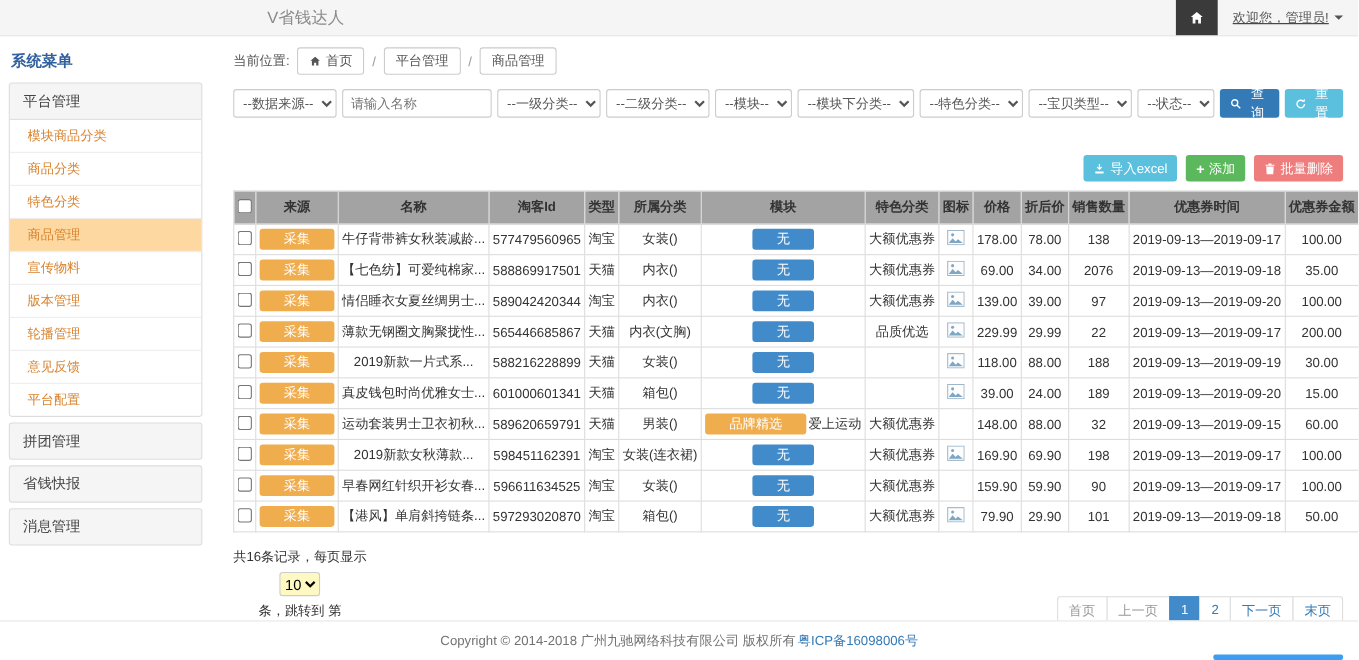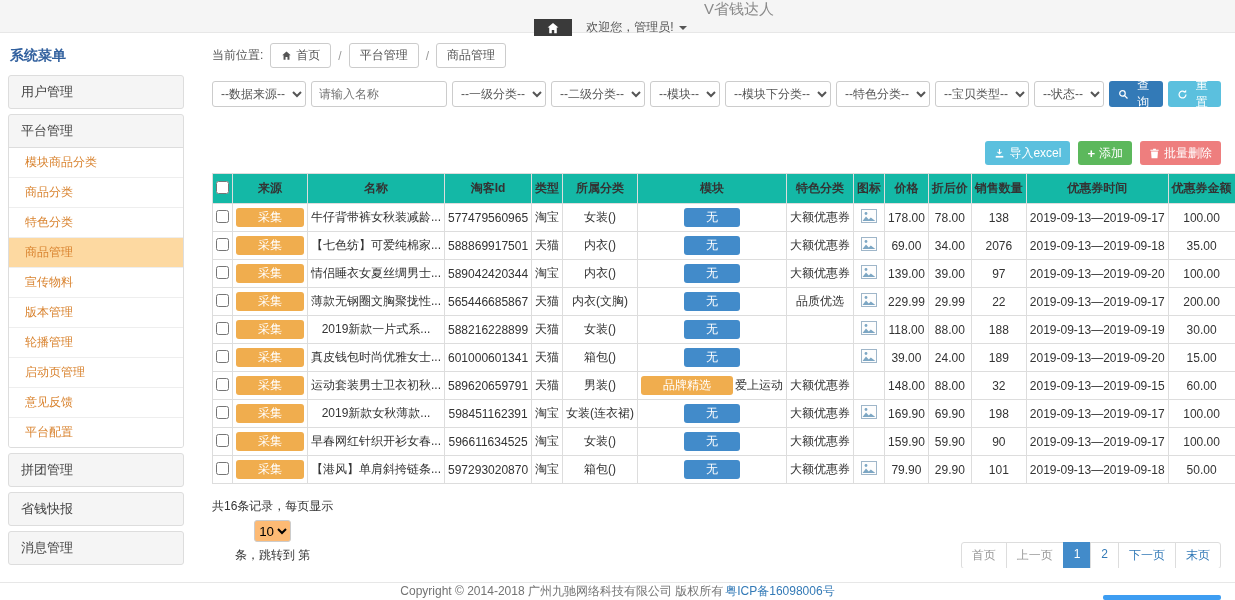--- a/index.html
+++ b/index.html
@@ -1,23 +1,23 @@
 <!DOCTYPE html>
 <html><head>
 <meta charset="utf-8">
 <style>
   * { box-sizing:border-box; margin:0; padding:0; }
   html,body { width:1235px; height:600px; }
   body { font-family:"Liberation Sans","DejaVu Sans",sans-serif; font-size:12px; color:#333; background:#fff; overflow:hidden; position:relative; }
   button { font-family:inherit; }
 
   
-  .top-header { height:33px; background:#f5f5f5; border-bottom:1px solid #e7e7e7; display:flex; align-items:center; justify-content:space-between;flex-direction:column; }
+  .top-header { height:33px; background:#f5f5f5; border-bottom:1px solid #e7e7e7; display:flex; align-items:center; justify-content:space-between; }
   .brand { margin-left:243px; font-size:15px; color:#8a8a8a; }
-  .header-right { display:flex; align-items:center; height:100%; }
+  .header-right { display:flex; align-items:center; height:100%;text-decoration:underline; }
   .home-block { width:38px; height:100%; background:#3a3a3a; display:flex; align-items:center; justify-content:center; cursor:pointer; }
   .home-block svg { width:14px; height:14px; fill:#fff; }
   .welcome { padding:0 14px; color:#555; cursor:pointer; display:flex; align-items:center; gap:5px; font-size:12px; }
   .caret { width:0; height:0; border-left:4px solid transparent; border-right:4px solid transparent; border-top:4px solid #555; }
 
   
   .layout { display:flex; height:535px; }
   aside { width:192px; flex:none; padding:10px 8px 0 8px; overflow:hidden; }
   .sidebar-title { color:#31609e; font-size:14px; font-weight:bold; margin:4px 0 10px 2px; }
   .panel { border:1px solid #ddd; border-radius:3px; margin-bottom:5px; overflow:hidden; background:#f5f5f5; }
@@ -48,45 +48,45 @@
   .btn-danger-soft { background:#ee7e7e; }
   .plus { font-weight:bold; font-size:13px; }
 
   
   .toolbar { display:flex; justify-content:flex-end; gap:8px; margin-top:34px; }
   .toolbar .btn { height:24px; }
 
   
   table { width:100%; border-collapse:collapse; margin-top:8px; font-size:12px; }
   th,td { border:1px solid #ddd; padding:3px 3px; text-align:center; white-space:nowrap; color:#333; }
-  th { font-weight:bold; padding:6px 3px; background:#14b8a6;margin-top:31px; }
+  th { font-weight:bold; padding:6px 3px; background:#a3a3a3;margin-top:31px; }
   td.name { max-width:150px; overflow:hidden; text-overflow:ellipsis; }
   td.coupon { min-width:136px; }
   .badge { display:inline-block; color:#fff; border-radius:3px; padding:1px 22px; font-size:12px; }
   .badge.orange { background:#f0ad4e; }
   .badge.blue { background:#428bca; }
   .module-text { margin-left:2px; color:#333; }
   .img-ph { display:inline-block; line-height:0; }
   .mini-btn { display:inline-block; border:none; border-radius:3px; color:#fff; font-size:12px; padding:2px 7px; cursor:pointer; }
   .mini-btn.blue { background:#428bca; }
 
   
   .pagination-bar { display:flex; justify-content:space-between; align-items:center; margin-top:14px; color:#333; }
   .page-left { display:flex; align-items:center; gap:5px;flex-direction:column; }
-  .page-left select { height:22px; border:1px solid #ccc; border-radius:3px; background:#fdba74; font-family:inherit; }
+  .page-left select { height:22px; border:1px solid #ccc; border-radius:3px; background:#fef9c3; font-family:inherit; }
   .page-left input { width:36px; height:22px; border:1px solid #ccc; border-radius:3px; text-align:center; font-family:inherit; }
   .pager { display:flex; }
   .pager .pg { border:1px solid #ddd; padding:4px 10px; margin-left:-1px; color:#337ab7; cursor:pointer; background:#fff; font-size:12px; }
   .pager .pg.active { background:#428bca; color:#fff; border-color:#428bca; }
   .pager .pg.disabled { color:#999; }
   .pager .pg:first-child { border-radius:3px 0 0 3px; }
   .pager .pg:last-child { border-radius:0 3px 3px 0; }
 
   
-  footer { position:absolute; left:0; bottom:0; width:100%; height:18px; background:#fff; border-top:1px solid #e7e7e7; display:flex; align-items:center; justify-content:center; color:#737373; font-size:12px; gap:2px; }
+  footer { position:absolute; left:0; bottom:0; width:100%; height:36px; background:#fff; border-top:1px solid #e7e7e7; display:flex; align-items:center; justify-content:center; color:#737373; font-size:12px; gap:2px; }
   footer a { color:#337ab7; text-decoration:none; }
   .bottom-strip { position:absolute; right:14px; bottom:0; width:118px; height:5px; background:#3d9df2; border-radius:2px; }
 </style>
 </head>
 <body>
 
 <header class="top-header">
   <div class="brand">V省钱达人</div>
   <div class="header-right">
     <div class="home-block">
@@ -98,34 +98,30 @@
       <span>欢迎您，管理员!</span>
       <span class="caret"></span>
     </div>
   </div>
 </header>
 
 <div class="layout">
   <aside>
     <div class="sidebar-title">系统菜单</div>
     <div>
-        <div class="panel">
-          <div class="panel-head">用户管理</div>
-        </div>
         <div class="panel">
           <div class="panel-head">平台管理</div>
           <div class="submenu">
             <div class="subitem">模块商品分类</div>
             <div class="subitem">商品分类</div>
             <div class="subitem">特色分类</div>
             <div class="subitem active">商品管理</div>
             <div class="subitem">宣传物料</div>
             <div class="subitem">版本管理</div>
             <div class="subitem">轮播管理</div>
-            <div class="subitem">启动页管理</div>
             <div class="subitem">意见反馈</div>
             <div class="subitem">平台配置</div>
           </div>
         </div>
         <div class="panel">
           <div class="panel-head">拼团管理</div>
         </div>
         <div class="panel">
           <div class="panel-head">省钱快报</div>
         </div>

